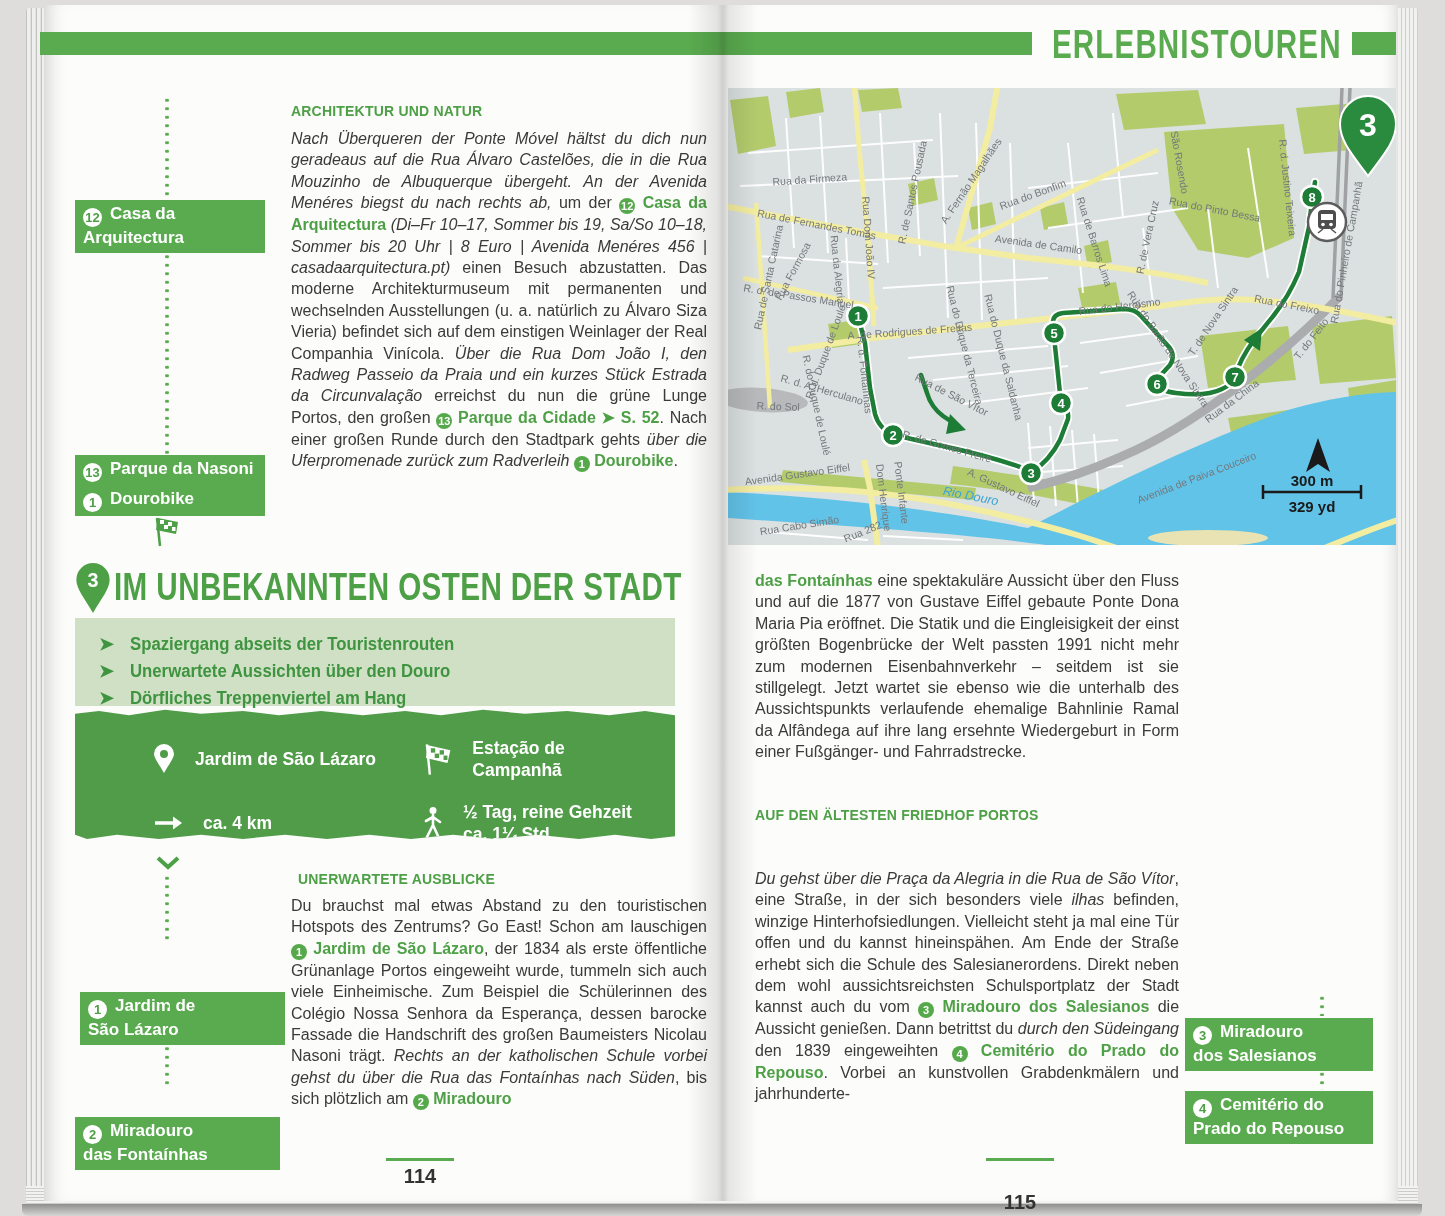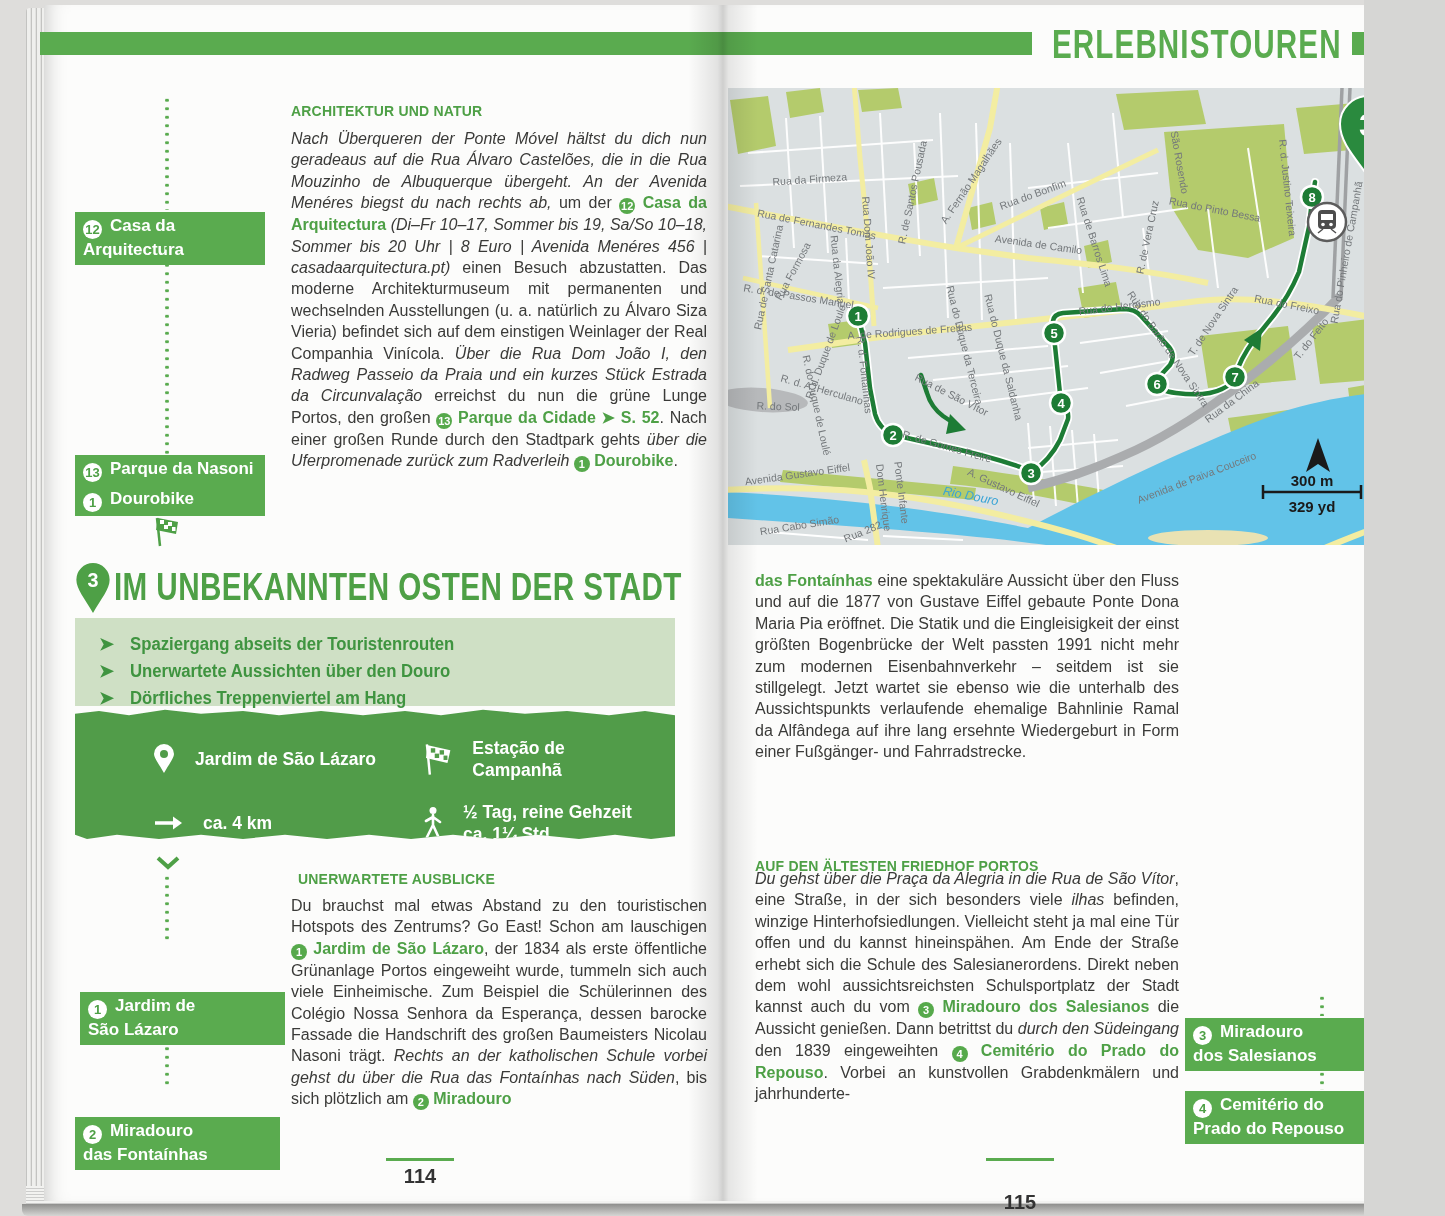--- a/index.html
+++ b/index.html
@@ -1,17 +1,17 @@
 <!DOCTYPE html>
 <html><head>
 <meta charset="utf-8">
 <style>
   html,body{margin:0;padding:0;}
   body{background:#d6d6d4;font-family:"Liberation Sans",sans-serif;}
-  .spread{position:relative;width:1319px;height:1216px;background:#dedddb;overflow:hidden;padding-left:45px;}
+  .spread{position:relative;width:1445px;height:1216px;background:#dedddb;overflow:hidden;}
   .page{position:absolute;top:5px;height:1196px;background:#fcfcfb;}
   .page.left{left:44px;width:678px;box-shadow:inset 18px 0 22px -18px rgba(0,0,0,.25);}
   .page.right{left:722px;width:676px;box-shadow:inset -14px 0 18px -14px rgba(0,0,0,.2);}
   .gutter{position:absolute;left:688px;top:5px;width:70px;height:1196px;pointer-events:none;
     background:linear-gradient(90deg,rgba(0,0,0,0),rgba(0,0,0,.10) 42%,rgba(0,0,0,.18) 50%,rgba(0,0,0,.09) 58%,rgba(0,0,0,0));}
   .edge-left{position:absolute;left:26px;top:8px;width:18px;height:1188px;border-radius:4px 0 0 2px;
     background:repeating-linear-gradient(90deg,#c3c3c1 0 1px,#efefed 1px 4px,#e2e2e0 4px 5px);}
   .edge-right{position:absolute;left:1398px;top:8px;width:20px;height:1188px;border-radius:0 4px 2px 0;
     background:repeating-linear-gradient(90deg,#f1f1ef 0 3px,#cfcfcd 3px 4px);}
   .edge-bottom{position:absolute;left:26px;top:1186px;width:1392px;height:20px;
@@ -277,21 +277,21 @@
           <text transform="translate(437 263) rotate(56)" class="mlbl">Rua do Barão de Nova Sintra</text>
           <text transform="translate(586 253) rotate(-52)" class="mlbl">T. do Feito</text>
         </g>
     </svg>
   </div>
 
   <div class="h3" style="left:291px;top:103px;">ARCHITEKTUR UND NATUR</div>
   <div class="body" style="left:291px;top:128px;width:416px;"><span class="seg-i">Nach Überqueren der Ponte Móvel hältst du dich nun geradeaus auf die Rua Álvaro Castelões, die in die Rua Mouzinho de Albuquerque übergeht. An der Avenida Menéres biegst du nach rechts ab, </span><span class="seg-r">um der </span><span class="badge">12</span>&nbsp;<span class="seg-g">Casa da Arquitectura</span><span class="seg-i"> (Di–Fr 10–17, Sommer bis 19, Sa/So 10–18, Sommer bis 20 Uhr | 8 Euro | Avenida Menéres 456 | casadaarquitectura.pt)</span><span class="seg-r"> einen Besuch abzustatten. Das moderne Architekturmuseum mit permanenten und wechselnden Ausstellungen (u. a. natürlich zu Álvaro Siza Vieria) befindet sich auf dem einstigen Weinlager der Real Companhia Vinícola. </span><span class="seg-i">Über die Rua Dom João I, den Radweg Passeio da Praia und ein kurzes Stück Estrada da Circunvalação </span><span class="seg-r">erreichst du nun die grüne Lunge Portos, den großen </span><span class="badge">13</span>&nbsp;<span class="seg-g">Parque da Cidade ➤ S. 52</span><span class="seg-r">. Nach einer großen Runde durch den Stadtpark gehts </span><span class="seg-i">über die Uferpromenade zurück zum Radverleih </span><span class="badge">1</span>&nbsp;<span class="seg-g">Dourobike</span><span class="seg-r">.</span></div>
 
   <div class="dot" style="left:165px;top:96px;height:114px;"></div>
-  <div class="mlabel" style="left:75px;top:212px;width:190px;">
+  <div class="mlabel" style="left:75px;top:200px;width:190px;">
     <span class="mbadge">12</span><span class="mtext">Casa da Arquitectura</span>
   </div>
   <div class="dot" style="left:165px;top:244px;height:210px;"></div>
   <div class="mlabel" style="left:75px;top:455px;width:190px;">
     <span class="mbadge">13</span><span class="mtext">Parque da Nasoni</span>
   </div>
   <div class="mlabel" style="left:75px;top:485px;width:190px;">
     <span class="mbadge">1</span><span class="mtext">Dourobike</span>
   </div>
   <svg style="position:absolute;left:152px;top:515px;" width="28" height="32" viewBox="0 0 28 32">
@@ -379,21 +379,21 @@
   <div class="dot" style="left:165px;top:1002px;height:84px;"></div>
   <div class="mlabel" style="left:75px;top:1089px;width:205px;margin-top:28px;">
     <span class="mbadge">2</span><span class="mtext">Miradouro
 das Fontaínhas</span>
   </div>
 
   <div class="rule" style="left:386px;top:1158px;width:68px;"></div>
   <div class="pagenum" style="left:386px;top:1165px;">114</div>
 
   <div class="body" style="left:755px;top:570px;width:424px;"><span class="seg-g">das Fontaínhas</span><span class="seg-r"> eine spektakuläre Aussicht über den Fluss und auf die 1877 von Gustave Eiffel gebaute Ponte Dona Maria Pia eröffnet. Die Statik und die Eingleisigkeit der einst größten Bogenbrücke der Welt passten 1991 nicht mehr zum modernen Eisenbahnverkehr – seitdem ist sie stillgelegt. Jetzt wartet sie ebenso wie die unterhalb des Aussichtspunkts verlaufende ehemalige Bahnlinie Ramal da Alfândega auf ihre lang ersehnte Wiedergeburt in Form einer Fußgänger- und Fahrradstrecke.</span></div>
-  <div class="h3" style="left:755px;top:858px;text-align:right;">AUF DEN ÄLTESTEN FRIEDHOF PORTOS</div>
+  <div class="h3" style="left:755px;top:807px;text-align:right;">AUF DEN ÄLTESTEN FRIEDHOF PORTOS</div>
   <div class="body" style="left:755px;top:868px;width:424px;"><span class="seg-i">Du gehst über die Praça da Alegria in die Rua de São Vítor</span><span class="seg-r">, eine Straße, in der sich besonders viele </span><span class="seg-i">ilhas</span><span class="seg-r"> befinden, winzige Hinterhofsiedlungen. Vielleicht steht ja mal eine Tür offen und du kannst hineinspähen. Am Ende der Straße erhebt sich die Schule des Salesianerordens. Direkt neben dem wohl aussichtsreichsten Schulsportplatz der Stadt kannst auch du vom </span><span class="badge">3</span>&nbsp;<span class="seg-g">Miradouro dos Salesianos</span><span class="seg-r"> die Aussicht genießen. Dann betrittst du </span><span class="seg-i">durch den Südeingang</span><span class="seg-r"> den 1839 eingeweihten </span><span class="badge">4</span>&nbsp;<span class="seg-g">Cemitério do Prado do Repouso</span><span class="seg-r">. Vorbei an kunstvollen Grabdenkmälern und jahrhunderte-</span></div>
 
   <div class="dot" style="left:1320px;top:994px;height:22px;"></div>
   <div class="mlabel" style="left:1185px;top:1018px;width:188px;">
     <span class="mbadge">3</span><span class="mtext">Miradouro
 dos Salesianos</span>
   </div>
   <div class="dot" style="left:1320px;top:1070px;height:20px;"></div>
   <div class="mlabel" style="left:1185px;top:1091px;width:188px;">
     <span class="mbadge">4</span><span class="mtext">Cemitério do

